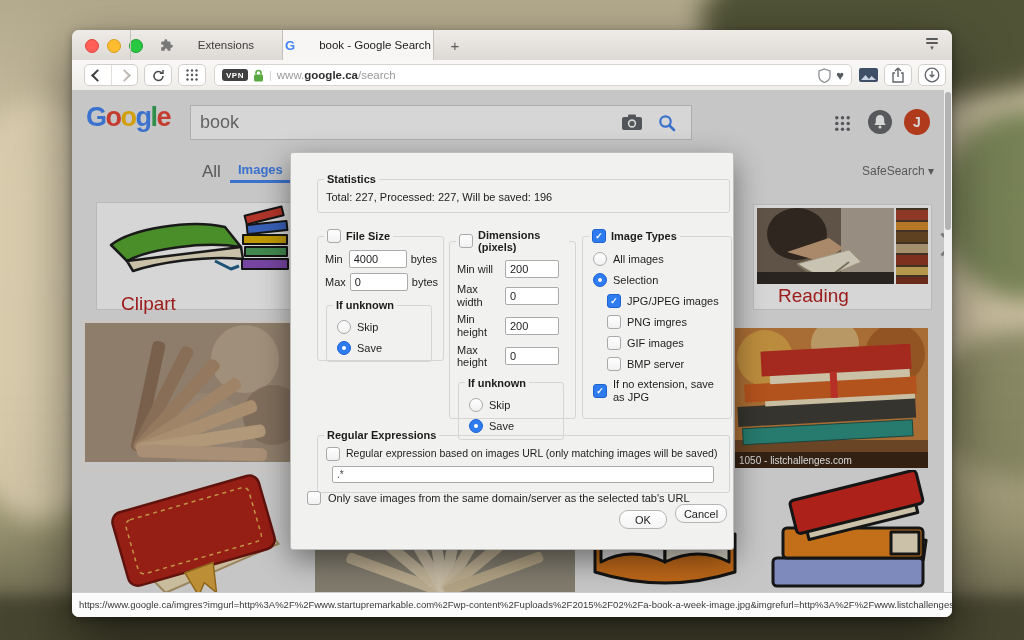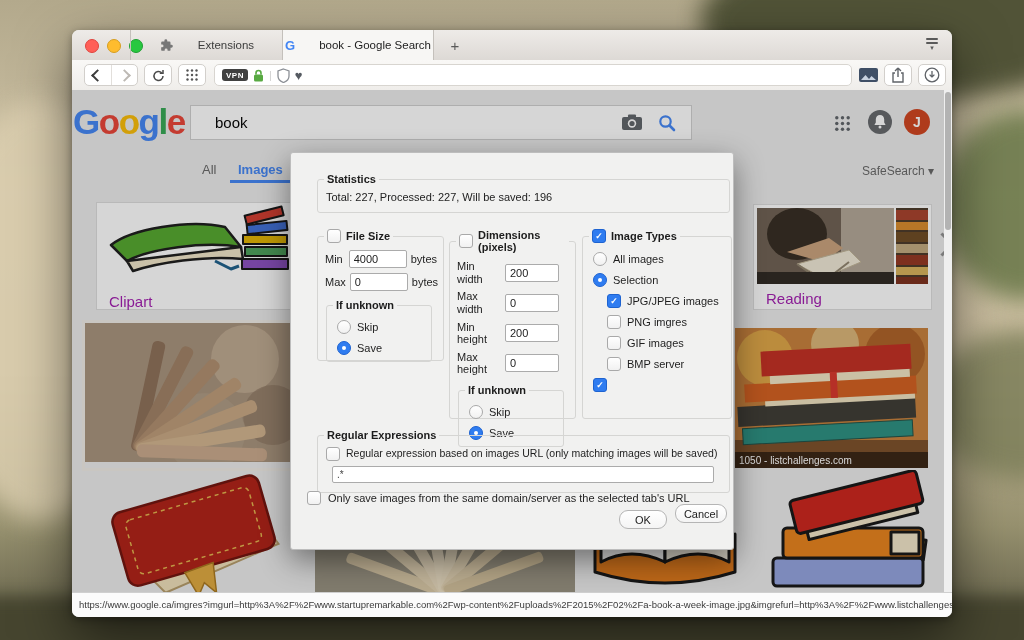--- a/index.html
+++ b/index.html
@@ -55,38 +55,38 @@
   .urlsep{color:#d0d0d0;font-size:11px}
   .urltext{font-size:11.5px;color:#9a9a9a;white-space:nowrap;overflow:hidden;flex:1}
   .urltext b{color:#2f2f2f;font-weight:bold}
   .heart{font-size:13px;color:#555a61;line-height:1}
   .tool-ico{margin-left:7px}
 
   
   .content{position:absolute;left:0;top:60px;width:880px;height:502px;background:#ececec;overflow:hidden}
   .dim{position:absolute;inset:0;background:rgba(30,30,30,.18);z-index:5}
 
-  .glogo{position:absolute;left:1px;top:12px;font-size:35px;font-weight:bold;letter-spacing:-1.5px}
+  .glogo{position:absolute;left:14px;top:12px;font-size:27px;font-weight:bold;letter-spacing:-1.5px}
   .c-b{color:#4285f4}.c-r{color:#ea4335}.c-y{color:#fbbc05}.c-g{color:#34a853}
   .searchbar{position:absolute;left:118px;top:15px;width:500px;height:33px;background:#fff;border:1px solid #cfcfcf;
              display:flex;align-items:center}
-  .query{flex:1;font-size:15px;color:#000000;padding-left:24px}
+  .query{flex:1;font-size:18px;color:#737373;padding-left:9px}
   .sb-ico{margin-right:15px;display:flex;align-items:center}
   .appsgrid{position:absolute;left:762px;top:25px}
   .bell{position:absolute;left:796px;top:20px}
   .avatar{position:absolute;left:832px;top:19px;width:26px;height:26px;border-radius:50%;background:#d0421d;color:#fff;
           font-size:14px;font-weight:bold;display:flex;align-items:center;justify-content:center}
 
-  .nav-all{position:absolute;left:130px;top:72px;font-size:13px;color:#666}
+  .nav-all{position:absolute;left:130px;top:72px;font-size:17px;color:#666}
   .nav-images{position:absolute;left:166px;top:72px;font-size:13px;color:#4285f4;font-weight:bold}
   .nav-underline{position:absolute;left:158px;top:90px;width:64px;height:3px;background:#4285f4}
   .safesearch{position:absolute;left:790px;top:74px;font-size:12px;color:#666}
 
   .card{position:absolute;background:#fff;border:1px solid #dcdcdc}
-  .card-label{font-size:15px;color:#a21caf;padding:4px 0 0 12px}
+  .card-label{font-size:19px;color:#b91c1c;padding:4px 0 0 24px}
   .caption{position:absolute;left:0;right:0;bottom:0;height:16px;background:rgba(0,0,0,.55);color:#fff;
            font-size:10px;display:flex;align-items:center;padding-left:4px}
   .carousel-chev{position:absolute;left:862px;top:146px;width:14px;height:14px;border-top:3px solid #8f8f8f;
                  border-right:3px solid #8f8f8f;transform:rotate(45deg);z-index:2}
   .photo{position:absolute;overflow:hidden}
 
   .scroll{position:absolute;left:872px;top:0;width:8px;height:502px;background:#efefef;z-index:6}
   .thumbsb{position:absolute;left:1px;top:2px;width:6px;height:138px;background:#b3b3b3;border-radius:3px}
 
   
@@ -199,20 +199,21 @@
           </g>
         </svg>
     </div>
     <div class="urlbar">
       <span class="vpn">VPN</span>
       <svg width="11" height="13" viewBox="0 0 11 13">
           <rect x="1" y="5.5" width="9" height="7" rx="1.5" fill="#58a942"></rect>
           <path d="M3 5.5V4a2.5 2.5 0 0 1 5 0v1.5" fill="none" stroke="#58a942" stroke-width="1.6"></path>
         </svg>
       <span class="urlsep">|</span>
+      <span class="urltext"><span>www.</span><b>google.ca</b><span>/search</span></span>
       <svg width="13" height="15" viewBox="0 0 13 15">
           <path d="M6.5 1 12 3v5c0 3.5-2.3 5.4-5.5 6.5C3.3 13.4 1 11.5 1 8V3z" fill="none" stroke="#8c9096" stroke-width="1.3"></path>
         </svg>
       <span class="heart">♥</span>
     </div>
     <svg class="tool-ico" width="19" height="14" viewBox="0 0 19 14">
         <rect x="0" y="0" width="19" height="14" rx="2" fill="#3f4f66"></rect>
         <path d="M2 12l4.5-5 3.5 4 2.5-3 4.5 4z" fill="#c8d2e0"></path>
       </svg>
     <div class="tbtn single">
@@ -458,21 +459,21 @@
             </div>
         </fieldset>
       </fieldset>
 
       <fieldset class="fs fs-dims">
         <legend>
             <span class="cb"></span>
             <span>Dimensions (pixels)</span>
           </legend>
         <div class="frow">
-            <span class="lbw">Min width</span>
+            <span class="lbw">Min will</span>
             <input class="ninput dim2" value="200" style="">
           </div>
         <div class="frow">
             <span class="lbw">Max width</span>
             <input class="ninput dim2" value="0" style="">
           </div>
         <div class="frow">
             <span class="lbw">Min height</span>
             <input class="ninput dim2" value="200" style="">
           </div>
@@ -525,20 +526,21 @@
             <span>GIF images</span>
           </div>
         <div class="optrow indent">
             <span class="cb"></span>
             <span>BMP server</span>
           </div>
         <div class="optrow">
             <span class="cb on">
               <i class="tick">✓</i>
             </span>
+            <span class="wrap">If no extension, save as JPG</span>
           </div>
       </fieldset>
 
       <fieldset class="fs fs-regex">
         <legend>
             <span>Regular Expressions</span>
           </legend>
         <div class="rx-row">
             <span class="cb"></span>
             <span>Regular expression based on images URL (only matching images will be saved)</span>

